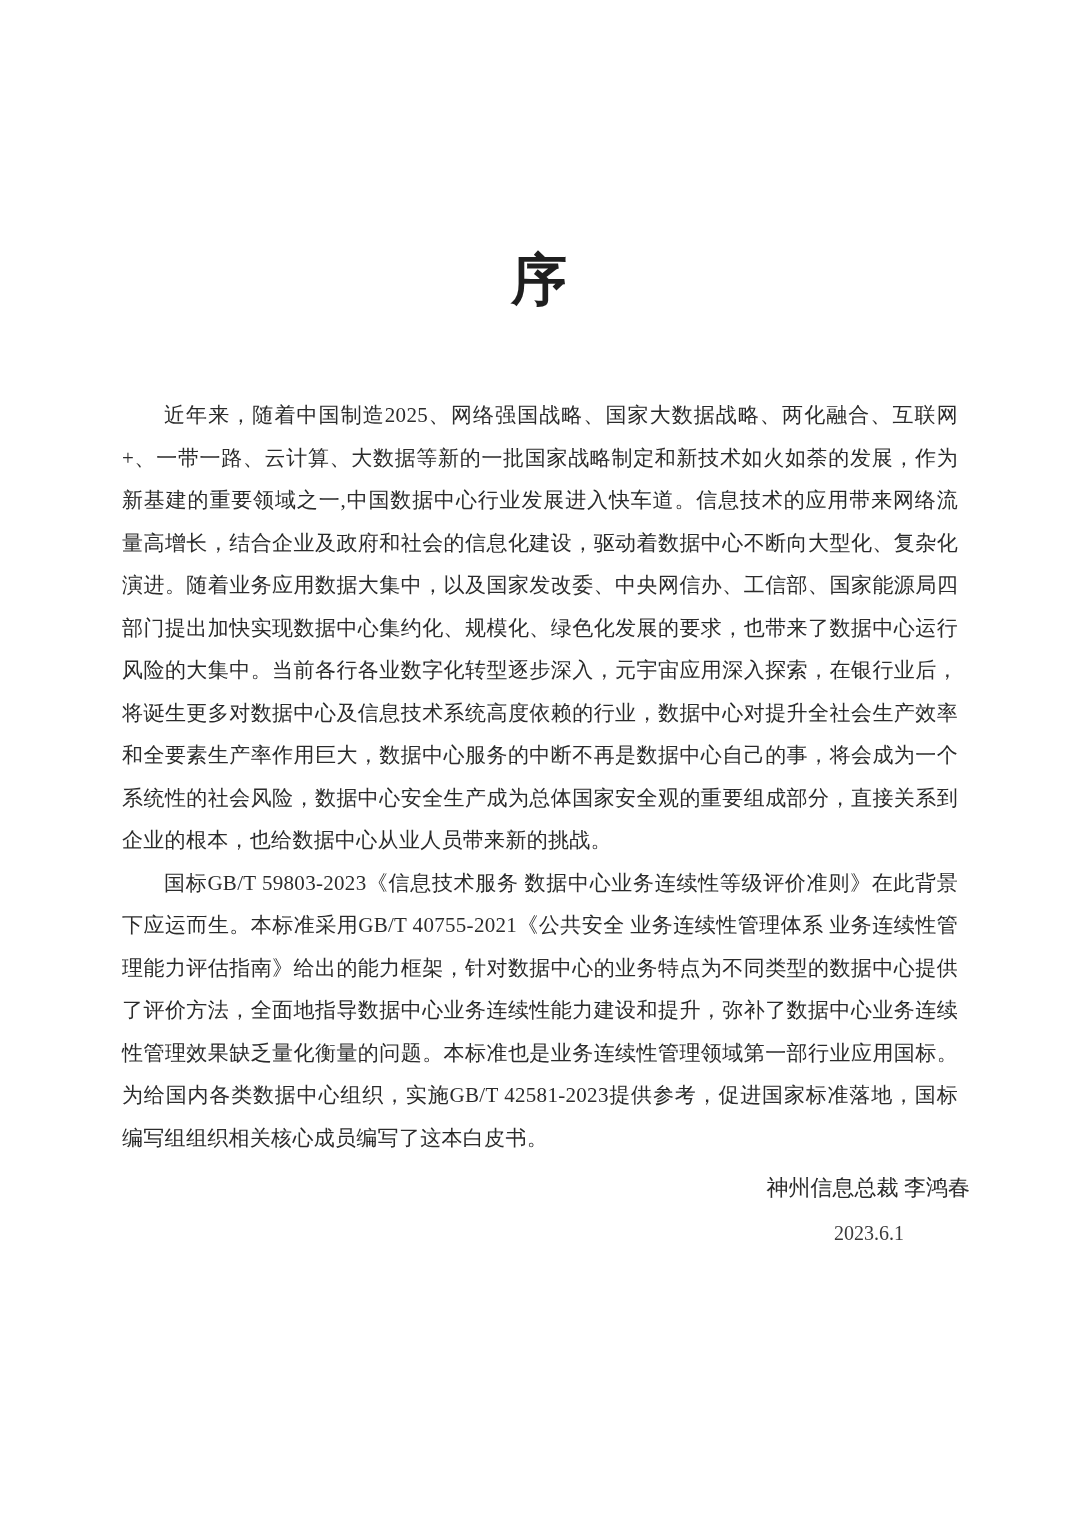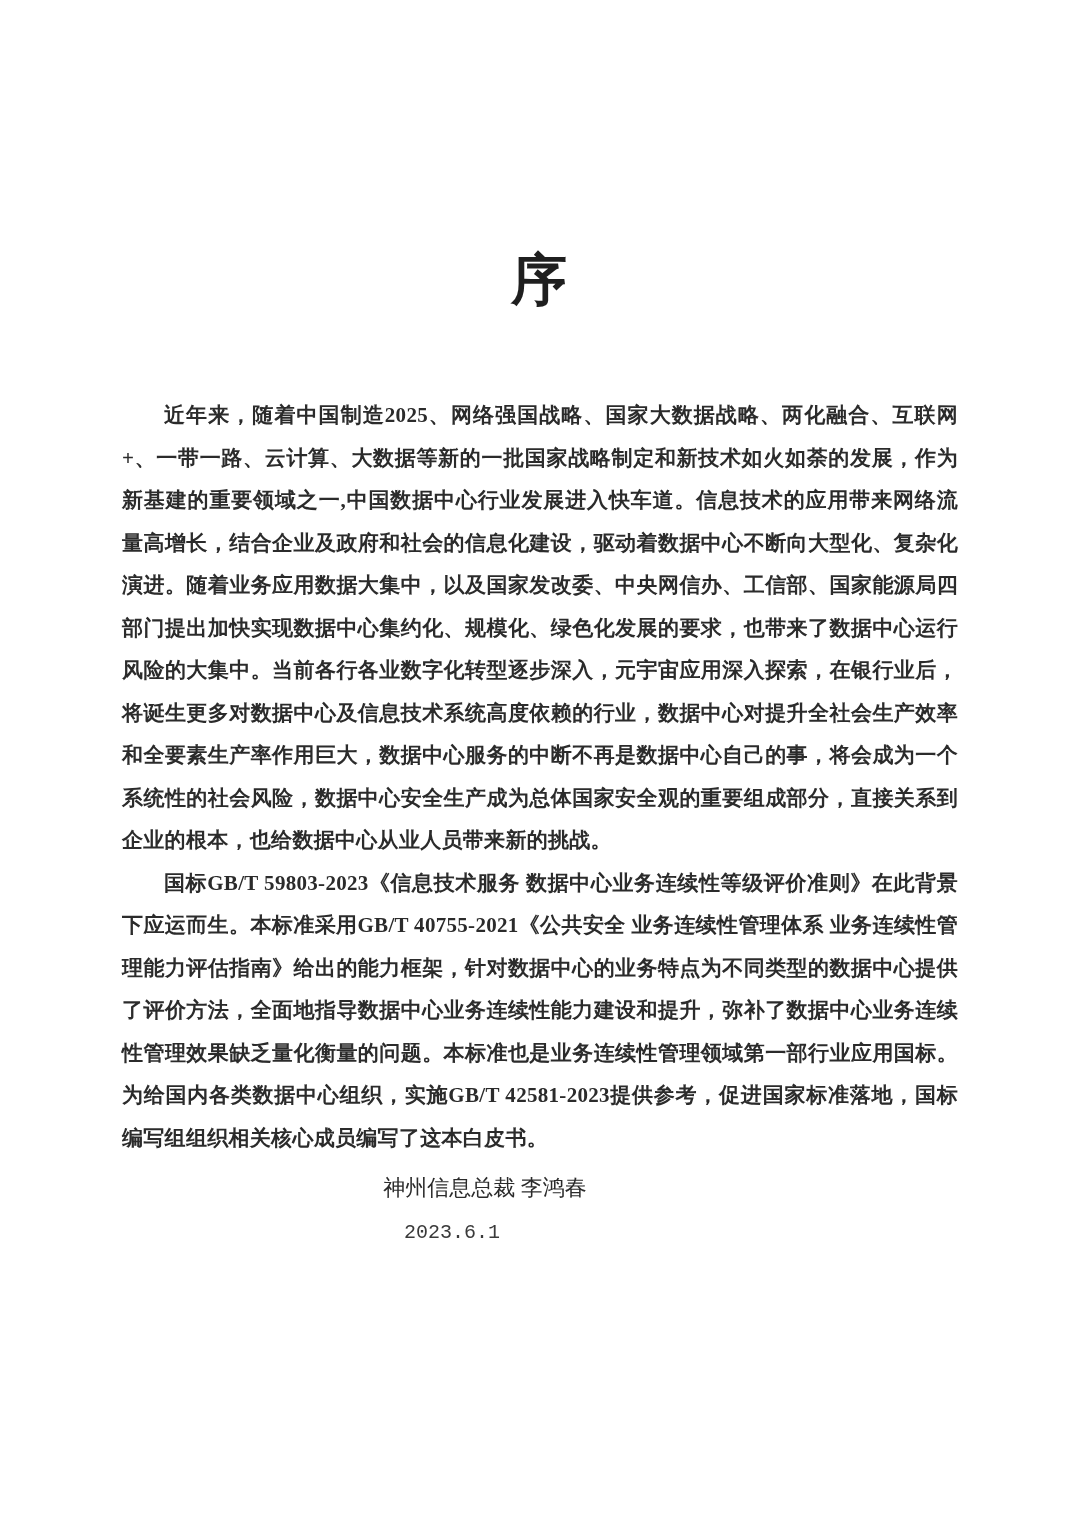--- a/index.html
+++ b/index.html
@@ -20,45 +20,43 @@
     padding-top: 252px;
     font-size: 56px;
     line-height: 1;
     font-weight: 700;
     text-align: center;
     letter-spacing: 2px;
     color: #1f1f1f;
   }
   .content {
     margin: 86px 122px 0 122px;
-    font-weight: bold;
   }
   .content p {
     margin: 0;
     font-size: 21px;
     line-height: 42.5px;
     text-align: justify;
     text-indent: 2em;
     letter-spacing: 0.3px;
     word-break: break-all;
   }
   .signature {
     margin: 14px 110px 0 0;
     font-size: 22px;
     line-height: 30px;
-    text-align: center;
+    text-align: right;
     color: #2b2b2b;
   }
   .date {
     margin: 16px 176px 0 0;
     font-size: 20px;
     line-height: 28px;
-    text-align: center;
+    text-align: right;
     color: #3a3a3a;
-    font-family: Liberation Mono, monospace;
   }
 </style>
 </head>
 <body>
 
 <div class="page">
   <div class="title">序</div>
 
   <div class="content">
     <p>近年来，随着中国制造2025、网络强国战略、国家大数据战略、两化融合、互联网+、一带一路、云计算、大数据等新的一批国家战略制定和新技术如火如荼的发展，作为新基建的重要领域之一,中国数据中心行业发展进入快车道。信息技术的应用带来网络流量高增长，结合企业及政府和社会的信息化建设，驱动着数据中心不断向大型化、复杂化演进。随着业务应用数据大集中，以及国家发改委、中央网信办、工信部、国家能源局四部门提出加快实现数据中心集约化、规模化、绿色化发展的要求，也带来了数据中心运行风险的大集中。当前各行各业数字化转型逐步深入，元宇宙应用深入探索，在银行业后，将诞生更多对数据中心及信息技术系统高度依赖的行业，数据中心对提升全社会生产效率和全要素生产率作用巨大，数据中心服务的中断不再是数据中心自己的事，将会成为一个系统性的社会风险，数据中心安全生产成为总体国家安全观的重要组成部分，直接关系到企业的根本，也给数据中心从业人员带来新的挑战。</p>

